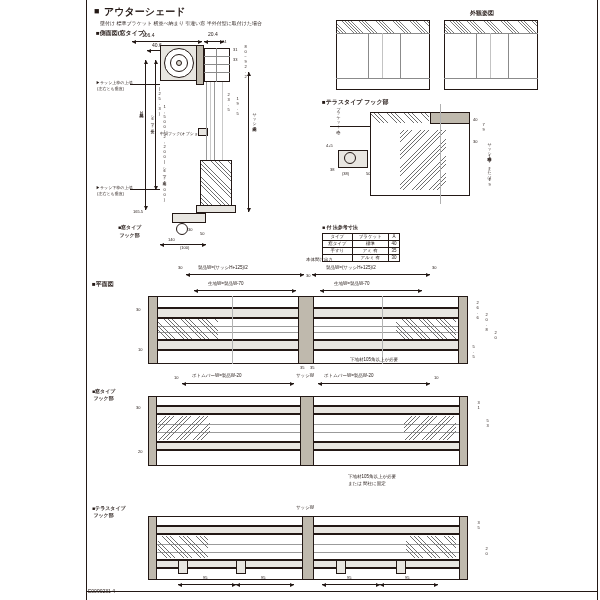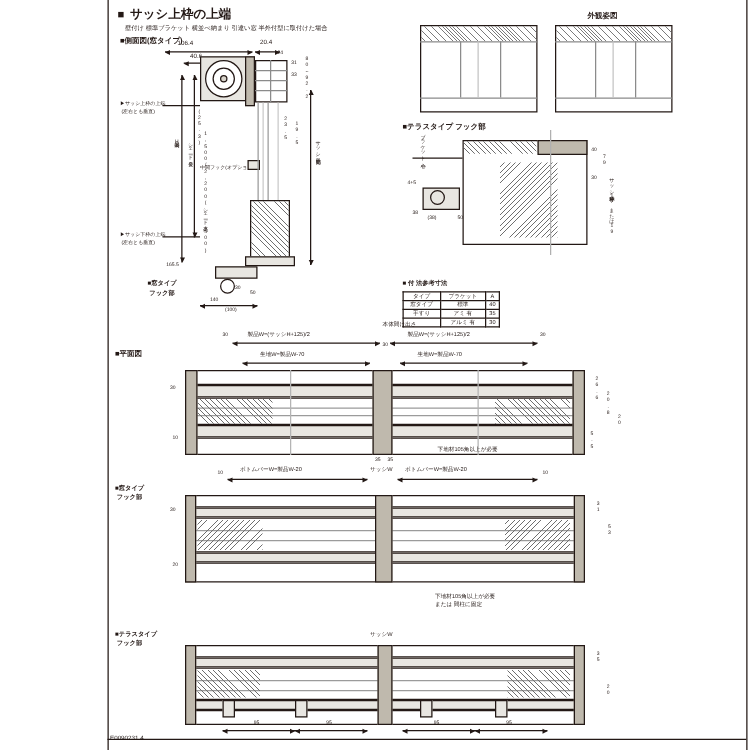--- a/index.html
+++ b/index.html
@@ -51,21 +51,21 @@
 </style>
 </head>
 <body>
 
 <div id="sheet">
 
   <div class="ln vline" style="left:86px;top:0;height:600px;background:#231815;"></div>
   <div class="ln vline" style="left:597px;top:0;height:600px;background:#231815;"></div>
   <div class="ln hline" style="left:86px;top:591px;width:511px;"></div>
 
-  <div class="txt t10 hdr" style="left:104px;top:7px;">サッシ上枠の上端</div>
+  <div class="txt t10 hdr" style="left:104px;top:7px;">アウターシェード</div>
   <div class="txt" style="left:94px;top:7px;font-size:9px;">■</div>
   <div class="txt t5" style="left:100px;top:21px;">壁付け 標準ブラケット 横並べ納まり 引違い窓 半外付型に取付けた場合</div>
 
   <div class="txt t6 hdr" style="left:96px;top:30px;">■<span>側面図(窓タイプ)</span></div>
   <div class="txt t6 hdr" style="left:470px;top:10px;">外観姿図</div>
   <div class="txt t6 hdr" style="left:92px;top:281px;">■<span>平面図</span></div>
   <div class="txt t6 hdr" style="left:322px;top:99px;">■<span>テラスタイプ フック部</span></div>
 
   <div class="txt t5" style="left:142px;top:33px;">106.4</div>
   <div class="txt t5" style="left:152px;top:43px;">40.6</div>

